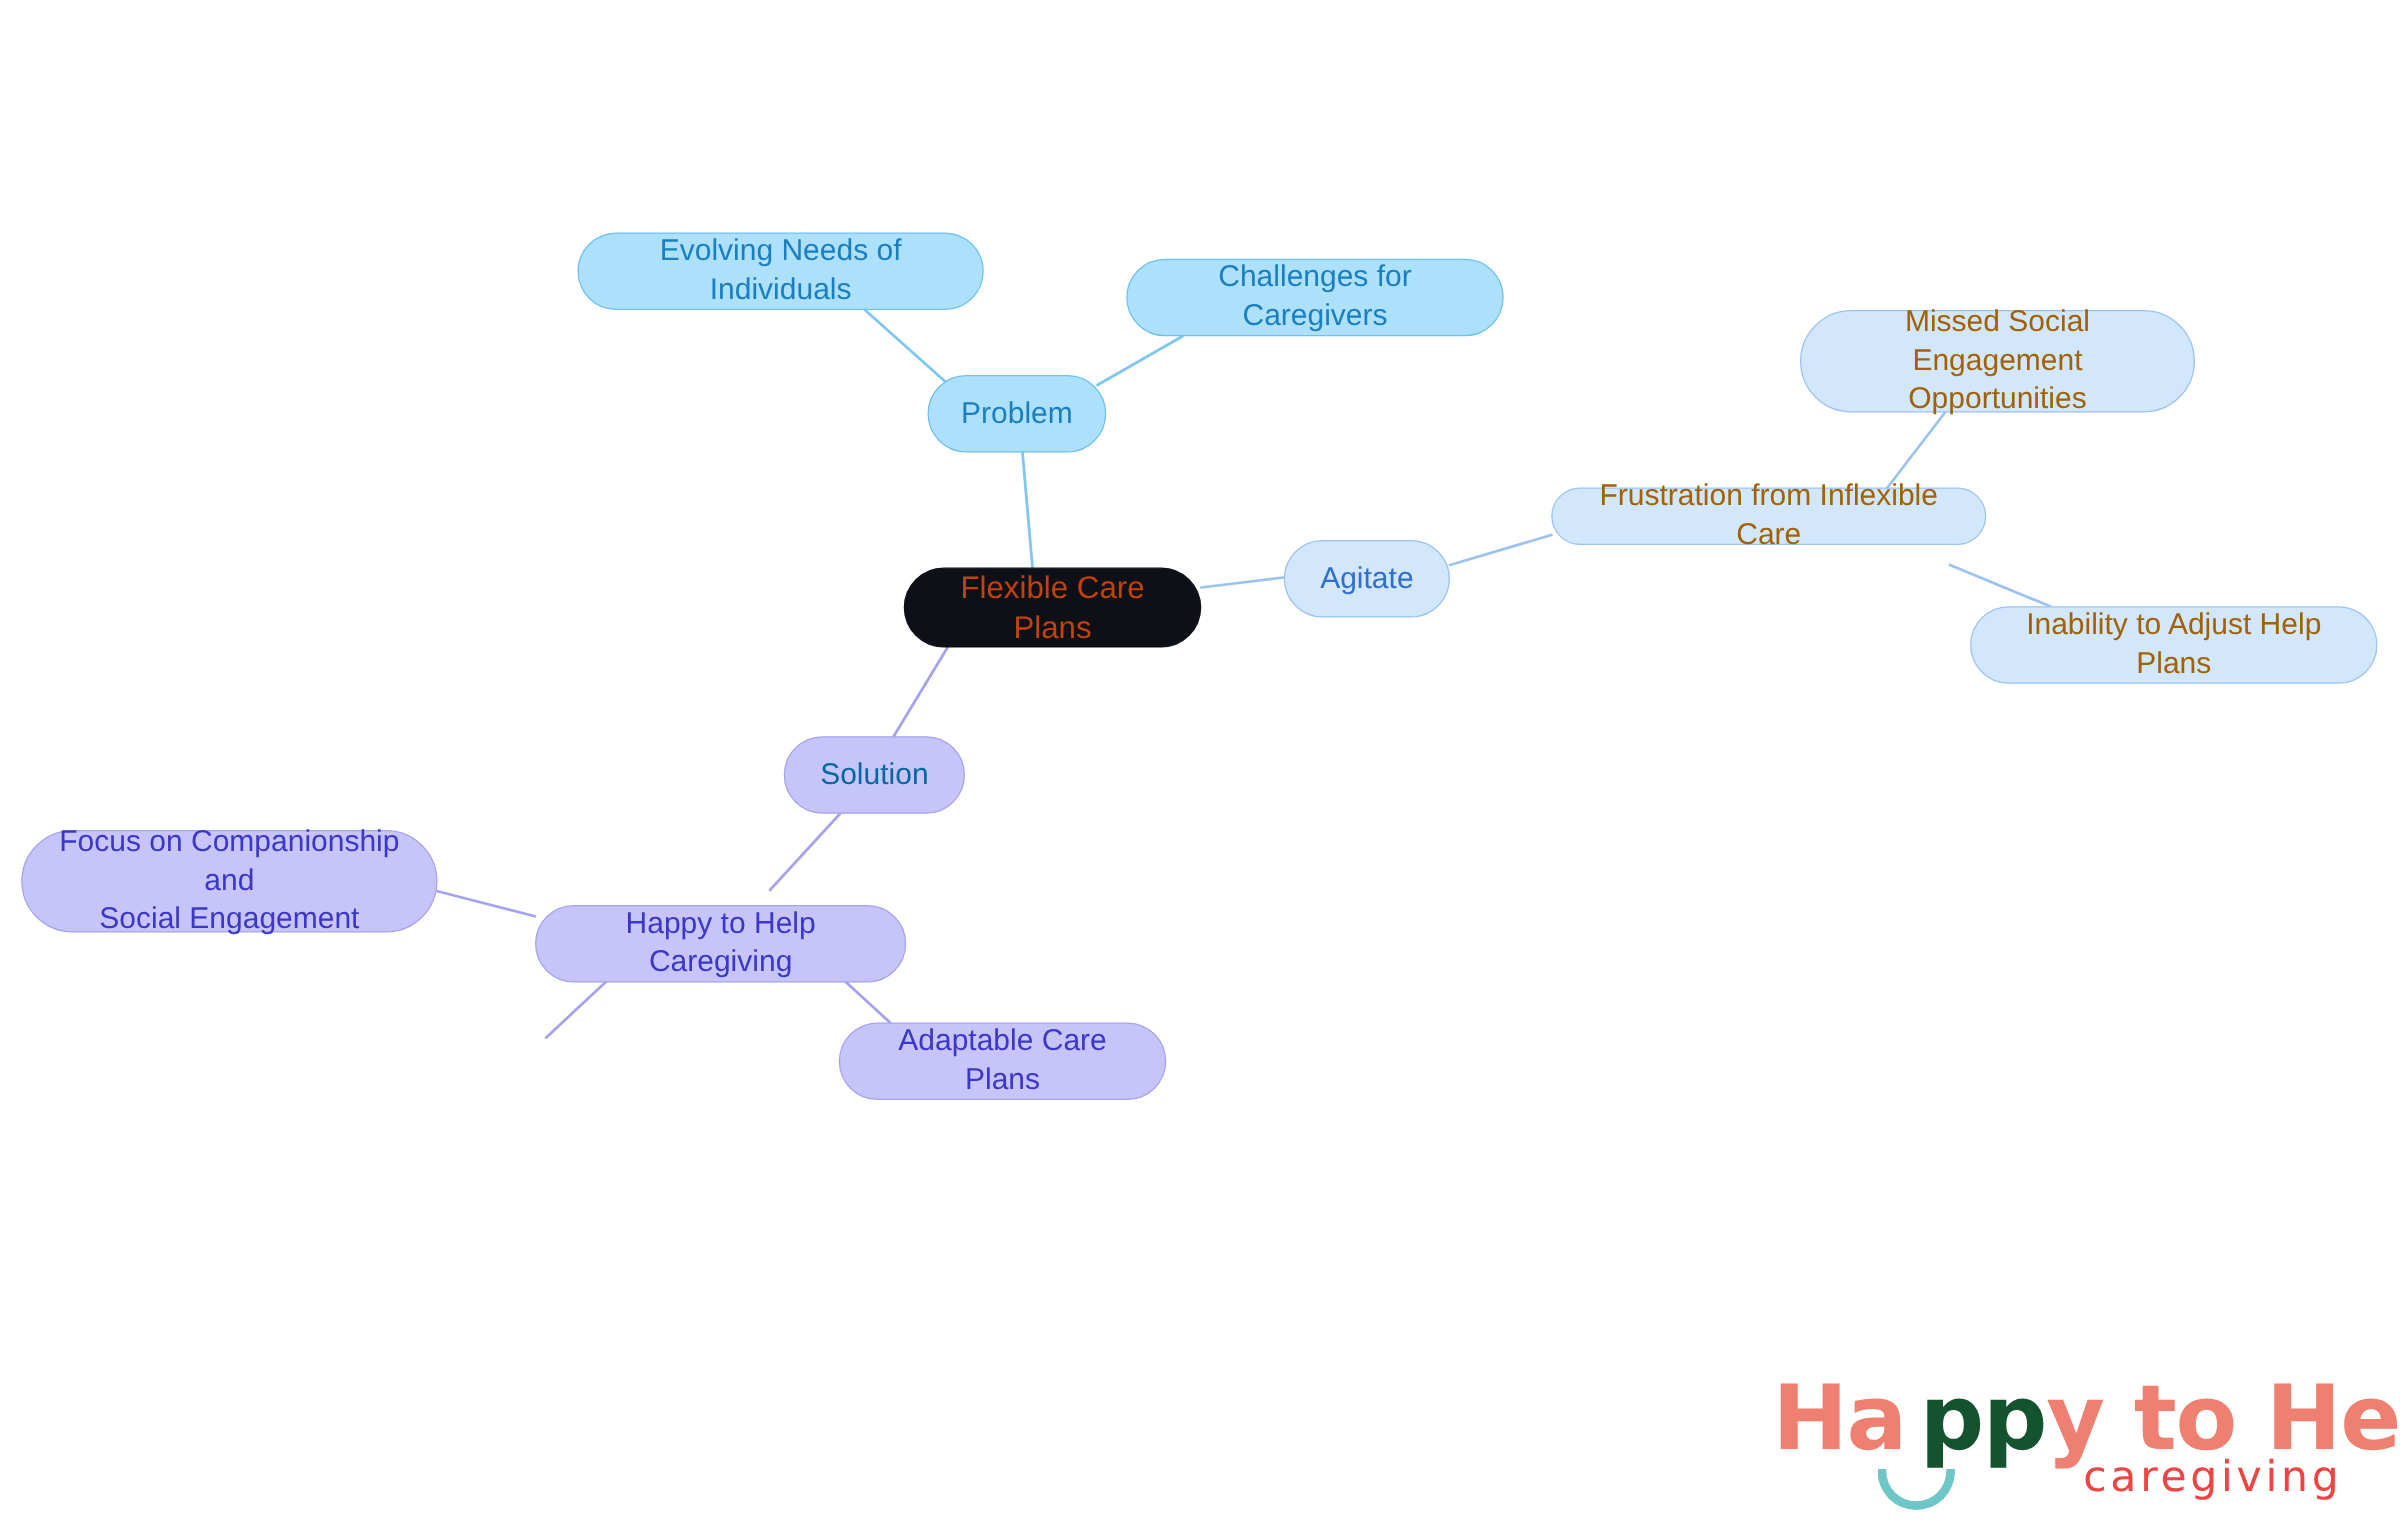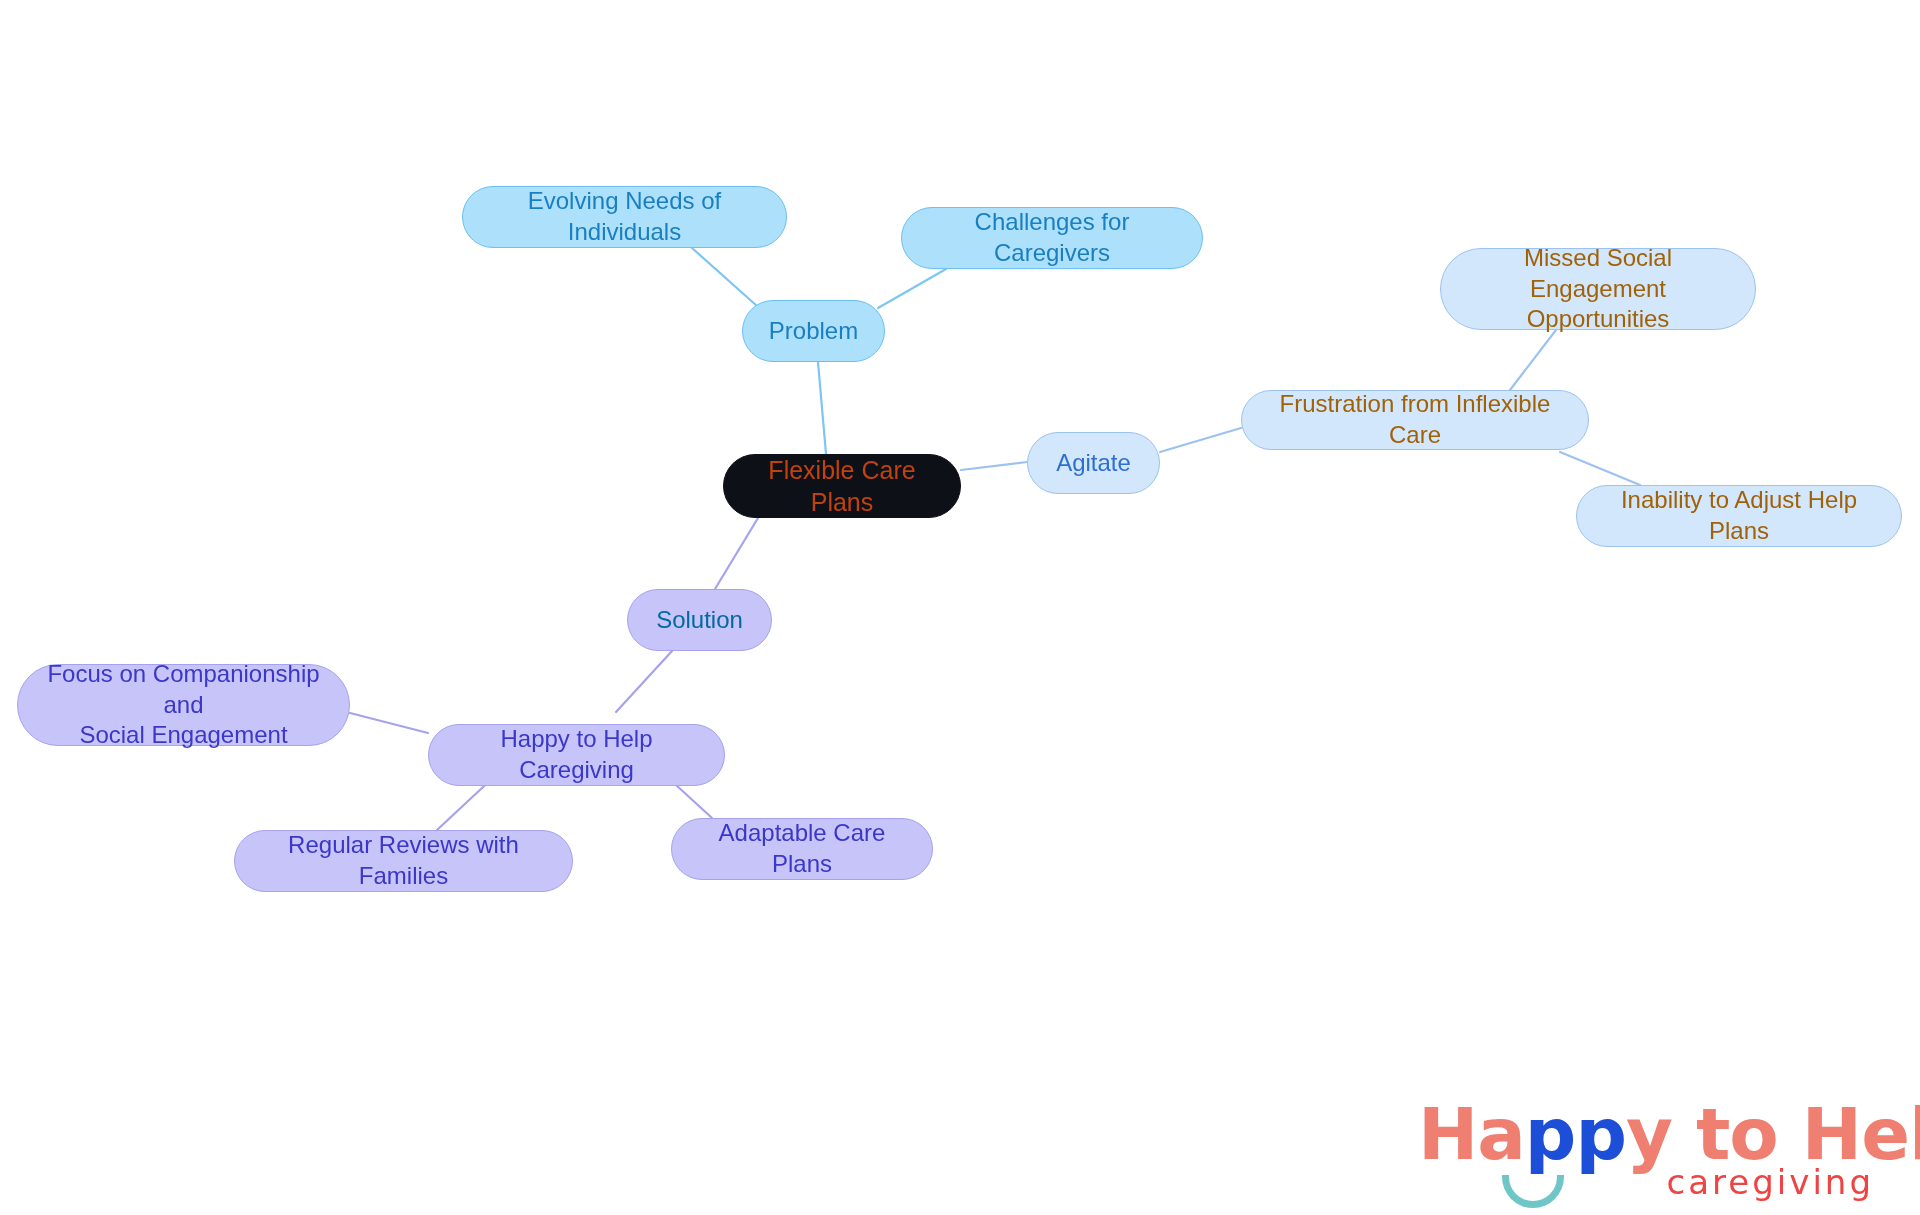--- a/index.html
+++ b/index.html
@@ -110,21 +110,22 @@
     left: 0;
     top: 0;
     font-size: 72px;
     font-weight: bold;
     letter-spacing: -1px;
     color: #ee7f71;
     font-family: "DejaVu Sans", sans-serif;
     white-space: pre;
   }
   .logo-pp {
-    color: #1d4ed8;
+    color: #14532d;
+    margin-left: 11px;
   }
   .logo-sub {
     position: absolute;
     right: 4px;
     top: 70px;
     font-size: 34px;
     letter-spacing: 3px;
     color: #ef4444;
     font-family: "DejaVu Sans", sans-serif;
   }
@@ -177,44 +178,41 @@
 
   <div class="node node-branch-agitate" style="left:1027px; top:432px; width:133px; height:62px;">
     <span>Agitate</span>
   </div>
 
   <div class="node node-leaf-agitate" style="left:1440px; top:248px; width:316px; height:82px;">
     <span>Missed Social Engagement
 Opportunities</span>
   </div>
 
-  <div class="node node-leaf-agitate" style="left:1241px; top:390px; width:348px; height:60px;">
+  <div class="node node-leaf-agitate" style="left:1241px; top:390px; width:348px; height:46px;">
     <span>Frustration from Inflexible Care</span>
   </div>
 
   <div class="node node-leaf-agitate" style="left:1576px; top:485px; width:326px; height:62px;">
     <span>Inability to Adjust Help Plans</span>
   </div>
 
   <div class="node node-branch-solution" style="left:627px; top:589px; width:145px; height:62px;">
     <span>Solution</span>
   </div>
 
   <div class="node node-leaf-solution" style="left:428px; top:724px; width:297px; height:62px;">
     <span>Happy to Help Caregiving</span>
   </div>
 
   <div class="node node-leaf-solution" style="left:17px; top:664px; width:333px; height:82px;">
     <span>Focus on Companionship and
 Social Engagement</span>
   </div>
 
-  <div class="node node-leaf-solution" style="left:234px; top:830px; width:339px; height:62px;">
-    <span>Regular Reviews with Families</span>
-  </div>
 
   <div class="node node-leaf-solution" style="left:671px; top:818px; width:262px; height:62px;">
     <span>Adaptable Care Plans</span>
   </div>
 
   <div id="brand-logo">
     <div class="logo-main"><span>Ha</span><span class="logo-pp">pp</span><span>y to Help</span></div>
     <div class="logo-smile"></div>
     <div class="logo-sub">caregiving</div>
   </div>

